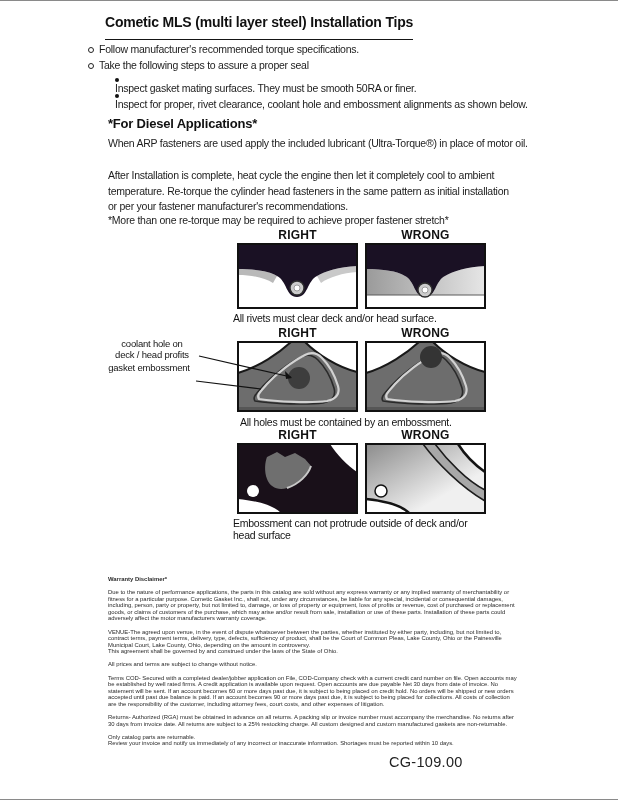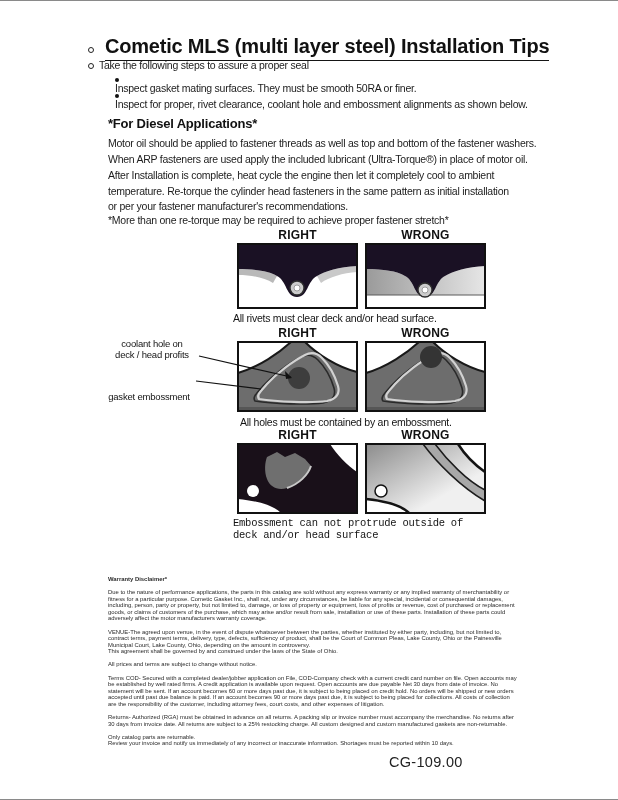--- a/index.html
+++ b/index.html
@@ -3,23 +3,23 @@
 <meta charset="utf-8">
 <style>
   html,body{margin:0;padding:0;background:#ffffff;}
   #page{
     position:relative; width:618px; height:800px; background:#ffffff;
     font-family:"Liberation Sans","DejaVu Sans",sans-serif;
     color:#1c1c1c; overflow:hidden;
   }
   .edge{position:absolute;left:0;width:618px;height:1px;background:#8a8a8a;}
   #page-title{
-    position:absolute; left:105px; top:35px; margin:0;
-    font-size:20px; font-weight:bold; letter-spacing:-0.2px;
-    border-bottom:1.8px solid #151515; padding-bottom:2px; color:#111;
+    position:absolute; left:105px; top:14px; margin:0;
+    font-size:14px; font-weight:bold; letter-spacing:-0.2px;
+    border-bottom:1.8px solid #151515; padding-bottom:9px; color:#111;
   }
   .bullets{position:absolute; left:88px; top:43px; font-size:10.5px; letter-spacing:-0.25px;}
   .brow{display:flex; align-items:flex-start; height:15.5px; white-space:nowrap;}
   .brow.sub{padding-left:27px;flex-direction:column;}
   .omark{width:4px;height:4px;border:1.1px solid #222;border-radius:50%;margin:4px 5px 0 0;flex:0 0 auto;}
   .fmark{width:4.4px;height:4.4px;background:#111;border-radius:50%;margin:4px 4px 0 0;flex:0 0 auto;}
   .h2{
     position:absolute; left:108px; margin:0; font-size:13px; font-weight:bold; letter-spacing:-0.2px; color:#111;
   }
   .para{position:absolute; left:108px; font-size:10.5px; line-height:15.5px; letter-spacing:-0.25px; white-space:nowrap;}
@@ -48,39 +48,39 @@
 
 <div id="page">
   <div class="edge" style="top:0;"></div>
   <div class="edge" style="top:799px;"></div>
 
   <h1 id="page-title">Cometic MLS (multi layer steel) Installation Tips</h1>
 
   <div class="bullets">
     <div class="brow">
       <span class="omark"></span>
+      <span>Follow manufacturer's recommended torque specifications.</span>
     </div>
     <div class="brow">
       <span class="omark"></span>
       <span>Take the following steps to assure a proper seal</span>
     </div>
     <div class="brow sub">
       <span class="fmark"></span>
       <span>Inspect gasket mating surfaces.  They must be smooth 50RA or finer.</span>
     </div>
     <div class="brow sub">
       <span class="fmark"></span>
       <span>Inspect for proper, rivet clearance, coolant hole and embossment alignments as shown below.</span>
     </div>
   </div>
 
   <h2 class="h2" style="top:116px;">*For Diesel Applications*</h2>
 
   <div class="para" style="top:136px;">
-    <div>Motor oil should be applied to fastener threads as well as top and bottom of the fastener washers.</div>
     <div>When ARP fasteners are used apply the included lubricant (Ultra-Torque®) in place of motor oil.</div>
   </div>
   <div class="para" style="top:168px;">
     <div>After Installation is complete, heat cycle the engine then let it completely cool to ambient</div>
     <div>temperature. Re-torque the cylinder head fasteners in the same pattern as initial installation</div>
     <div>or per your fastener manufacturer's recommendations.</div>
   </div>
   <div class="para" style="top:213px;">*More than one re-torque may be required to achieve proper fastener stretch*</div>
 
   <div class="dg-header" style="left:237px;top:228px;">RIGHT</div>
@@ -114,21 +114,21 @@
 
   <div class="caption" style="left:233px;top:312px;">All rivets must clear deck and/or head surface.</div>
 
   <div class="dg-header" style="left:237px;top:326px;">RIGHT</div>
   <div class="dg-header" style="left:365px;top:326px;">WRONG</div>
 
   <div class="dg-label" style="left:107px;top:339px;width:90px;">
     <div>coolant hole on</div>
     <div>deck / head profits</div>
   </div>
-  <div class="dg-label" style="left:104px;top:392px;width:90px;">gasket embossment</div>
+  <div class="dg-label" style="left:104px;top:363px;width:90px;">gasket embossment</div>
 
   <svg class="dbox" style="left:237px;top:341px;" width="121" height="71" viewBox="0 0 121 71">
     <rect x="0" y="0" width="121" height="71" fill="#ffffff"></rect>
     <path d="M1,32 C22,26 42,12 54,1 L68,1 C80,13 100,26 120,31 L120,70 L1,70 Z" fill="#6d6d6d"></path>
     <path d="M1,32 C22,26 42,12 54,1" stroke="#181818" stroke-width="2" fill="none"></path>
     <path d="M68,1 C80,13 100,26 120,31" stroke="#181818" stroke-width="2" fill="none"></path>
     <rect x="1" y="66" width="119" height="4" fill="#565656"></rect>
     <path d="M20,59 C38,62 73,63 88,61 C98,59 101,53 99,46 C96,36 90,25 83,18 C78,13 72,12 66,15 C54,21 38,33 28,44 C22,51 17,55 20,59 Z" transform="translate(-2,1)" stroke="#2a2a2a" stroke-width="1.6" fill="none"></path>
     <path d="M22,58 C40,61 75,62 90,60 C100,58 103,52 101,45 C98,35 92,24 85,17 C80,12 74,11 68,14 C56,20 40,32 30,43 C24,50 19,54 22,58 Z" stroke="#d2d2d2" stroke-width="2.2" fill="none"></path>
     <circle cx="62" cy="37" r="11" fill="#3d3d3d"></circle>
@@ -170,21 +170,21 @@
     </defs>
     <rect x="0" y="0" width="121" height="71" fill="#ffffff"></rect>
     <path d="M1,1 L93,1 C100,12 110,22 120,29 L120,70 L44,70 C36,62 20,58 1,56 Z" fill="url(#g3w)"></path>
     <path d="M58,1 L70,1 C82,17 102,38 120,47 L120,58 C96,44 72,20 58,1 Z" fill="#a8a8a8" stroke="#1c1c1c" stroke-width="1.5"></path>
     <path d="M93,1 C100,12 110,22 120,29" stroke="#141414" stroke-width="2.5" fill="none"></path>
     <path d="M1,56 C20,58 36,62 44,70" stroke="#141414" stroke-width="2.5" fill="none"></path>
     <circle cx="16" cy="48" r="6" fill="#ffffff" stroke="#111111" stroke-width="1.5"></circle>
     <rect x="1" y="1" width="119" height="69" fill="none" stroke="#111111" stroke-width="2"></rect>
   </svg>
 
-  <div class="caption" style="left:233px;top:517px;width:235px;font-family:Liberation Mono, monospace;">Embossment can not protrude outside of deck and/or head surface</div>
+  <div class="caption" style="left:233px;top:517px;width:235px;">Embossment can not protrude outside of deck and/or head surface</div>
 
   <svg id="leader-overlay" width="618" height="800" viewBox="0 0 618 800">
     <line x1="199" y1="356" x2="291" y2="377" stroke="#111" stroke-width="1.2"></line>
     <polygon points="292,378 285,371 286,379" fill="#111"></polygon>
     <line x1="196" y1="381" x2="261" y2="389" stroke="#111" stroke-width="1.2"></line>
   </svg>
 
   <div id="disclaimer">
     <p class="dh">Warranty Disclaimer*</p>
     <p>Due to the nature of performance applications, the parts in this catalog are sold without any express warranty or any implied warranty of merchantability or fitness for a particular purpose.  Cometic Gasket Inc., shall not, under any circumstances, be liable for any special, incidental or consequential damages, including, person, party or property, but not limited to, damage, or loss of property or equipment, loss of profits or revenue, cost of purchased or replacement goods, or claims of customers of the purchase, which may arise and/or result from sale, installation or use of these parts.  Installation of these parts could adversely affect the motor manufacturers warranty coverage.</p>

